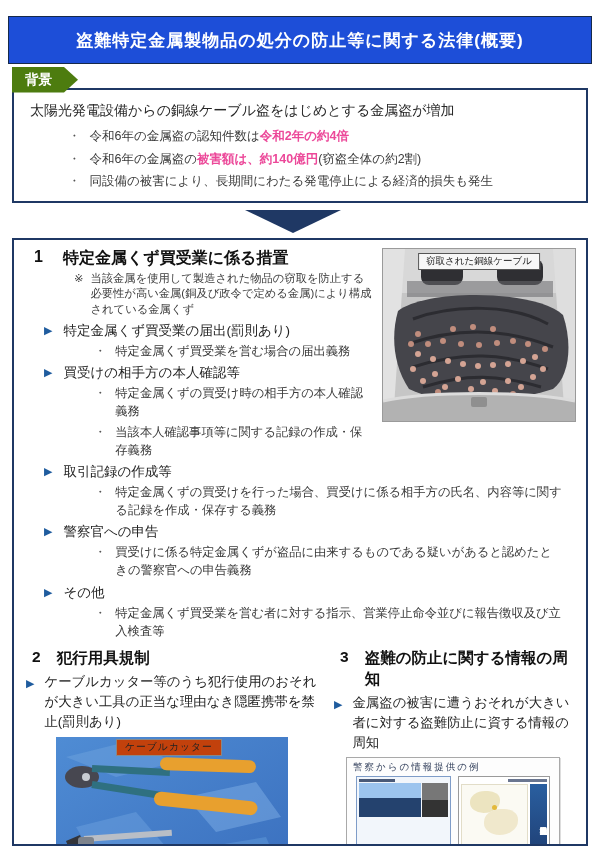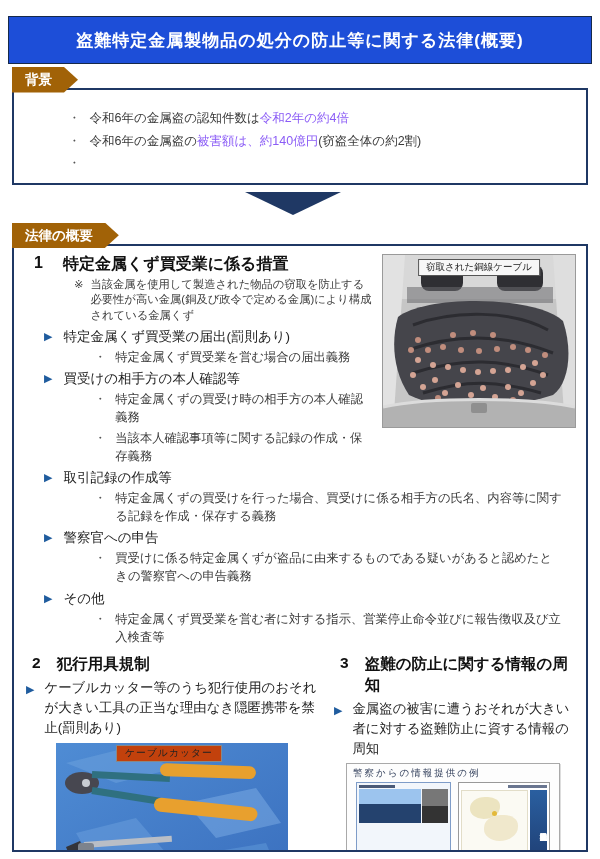--- a/index.html
+++ b/index.html
@@ -11,33 +11,33 @@
   }
   
   .title-bar {
     margin:16px 8px 0; background:#1d4ed8; border:1px solid #16294a;
     color:#fff; font-weight:bold; font-size:17px; text-align:center;
     padding:12px 0 11px; letter-spacing:1px;
   }
   
   .tag {
     position:relative; z-index:2; display:inline-block;
-    margin:3px 0 -5px 12px; background:#a16207; color:#fff;
+    margin:3px 0 -5px 12px; background:#4d7c0f; color:#fff;
     font-weight:bold; font-size:13.5px; line-height:1;
     padding:6px 26px 6px 13px;
     clip-path:polygon(0 0, calc(100% - 14px) 0, 100% 50%, calc(100% - 14px) 100%, 0 100%);
   }
   
   .box { margin:0 12px; border:2px solid #1f3864; background:#fff; }
   .bg-box { padding:12px 10px 8px 16px; }
   .bg-lead { font-size:14px; color:#262626; }
   .bg-bullets { margin:5px 0 0 38px; }
   .bg-bullet { display:flex; gap:9px; font-size:12.5px; color:#3a3a3a; line-height:1.8; }
   .bg-bullet .dot { color:#555; }
-  .red { color:#8b5cf6; font-weight:normal; }
+  .red { color:#ec4899; font-weight:bold; }
   .down-arrow {
     width:0; height:0; margin:7px 0 5px 245px;
     border-left:48px solid transparent; border-right:48px solid transparent;
     border-top:23px solid #1f3864;
   }
   
   .law-box { padding:5px 10px 6px 8px; height:608px; overflow:hidden; }
   .s-head { display:flex; gap:20px; font-size:16px; font-weight:bold; color:#111; margin:3px 0 2px 12px; }
   .s1-intro { margin:3px 330px 2px 48px; font-size:13.5px; line-height:1.42; color:#262626; }
   .s1-note { display:flex; gap:7px; margin:2px 0 3px 52px; font-size:11.3px; line-height:1.4; color:#3d3d3d; }
@@ -100,40 +100,41 @@
 <body>
 
 <div class="page">
 
   
   <div class="title-bar">盗難特定金属製物品の処分の防止等に関する法律(概要)</div>
 
   
   <div class="tag">背景</div>
   <div class="box bg-box">
+    <div class="bg-lead">太陽光発電設備からの銅線ケーブル盗をはじめとする金属盗が増加</div>
     <div class="bg-bullets">
       <div class="bg-bullet">
         <span class="dot">・</span>
         <span><span>令和6年の金属盗の認知件数は</span><span class="red">令和2年の約4倍</span><span></span></span>
       </div>
       <div class="bg-bullet">
         <span class="dot">・</span>
         <span><span>令和6年の金属盗の</span><span class="red">被害額は、約140億円</span><span>(窃盗全体の約2割)</span></span>
       </div>
       <div class="bg-bullet">
         <span class="dot">・</span>
+        <span><span>同設備の被害により、長期間にわたる発電停止による経済的損失も発生</span><span class="red"></span><span></span></span>
       </div>
     </div>
   </div>
 
   
   <div class="down-arrow"></div>
 
   
-  <div class="tag">法律の概要</div>
   <div class="box law-box">
 
     <div class="s1-photo">
       <div class="photo-caption">窃取された銅線ケーブル</div>
       <svg width="192" height="172" viewBox="0 0 192 172">
         <rect x="0" y="0" width="192" height="172" fill="#c6c6c6"></rect>
         <rect x="0" y="0" width="192" height="44" fill="#d8d8d8"></rect>
         <polygon points="0,0 22,0 10,172 0,172" fill="#e2e2e2"></polygon>
         <polygon points="192,0 170,0 182,172 192,172" fill="#dedede"></polygon>
         <rect x="38" y="10" width="42" height="26" rx="8" fill="#2f2f33"></rect>

